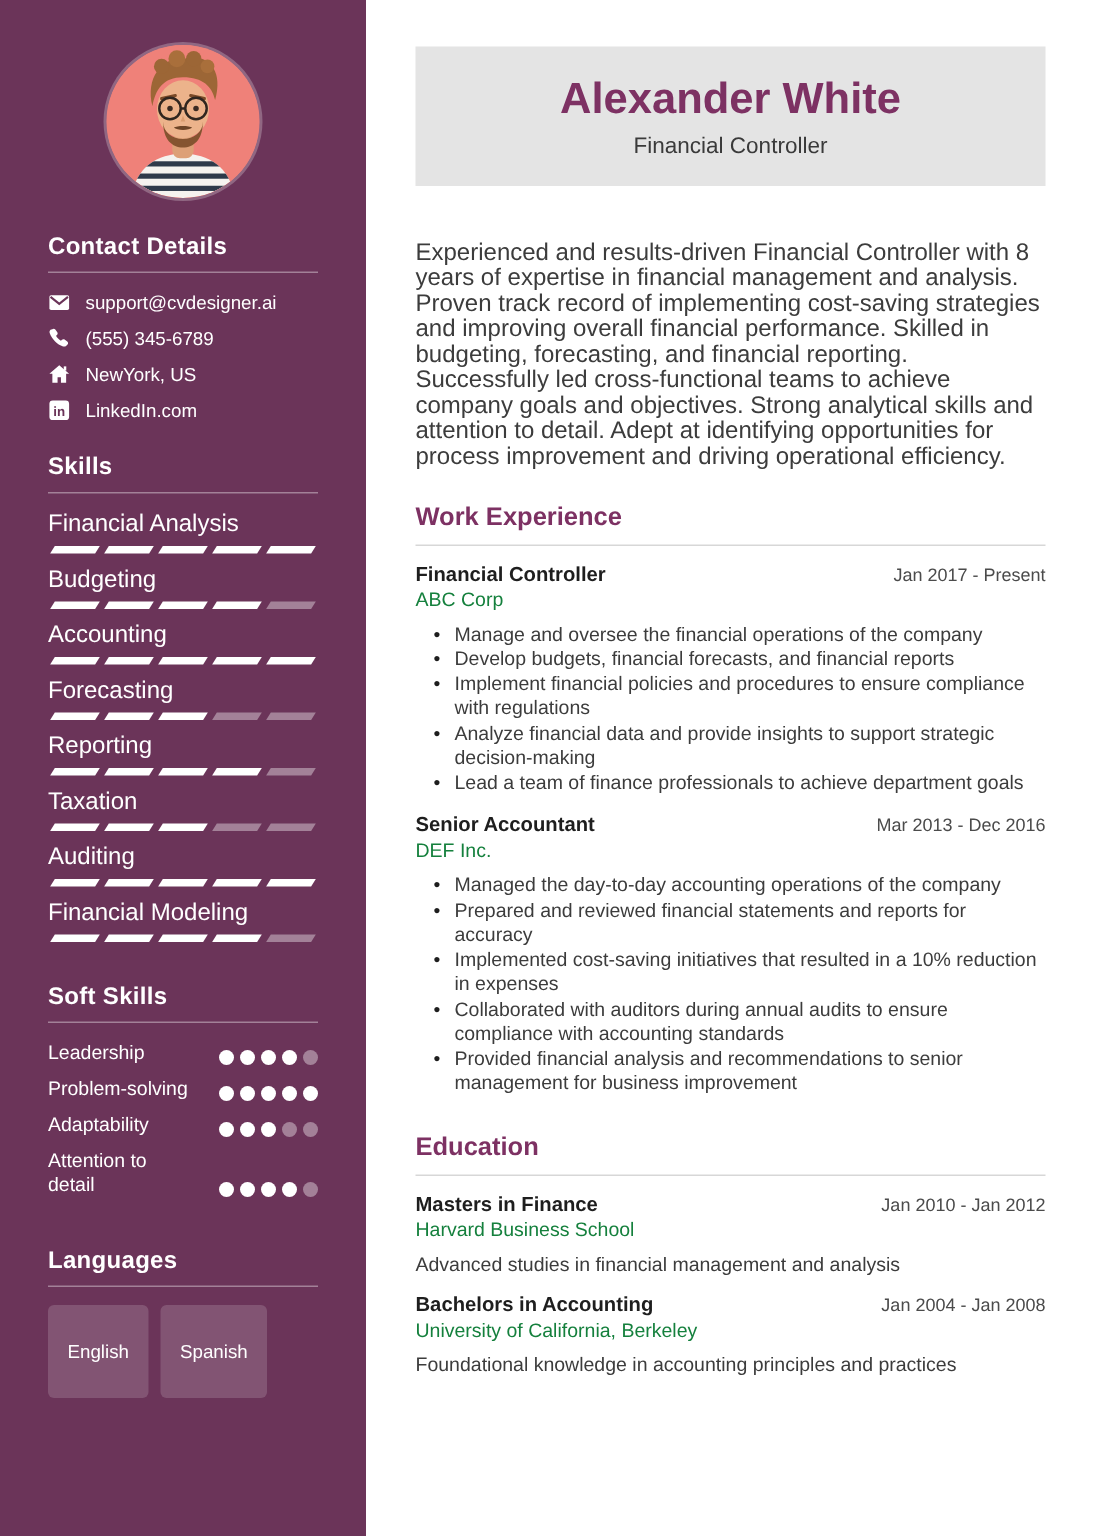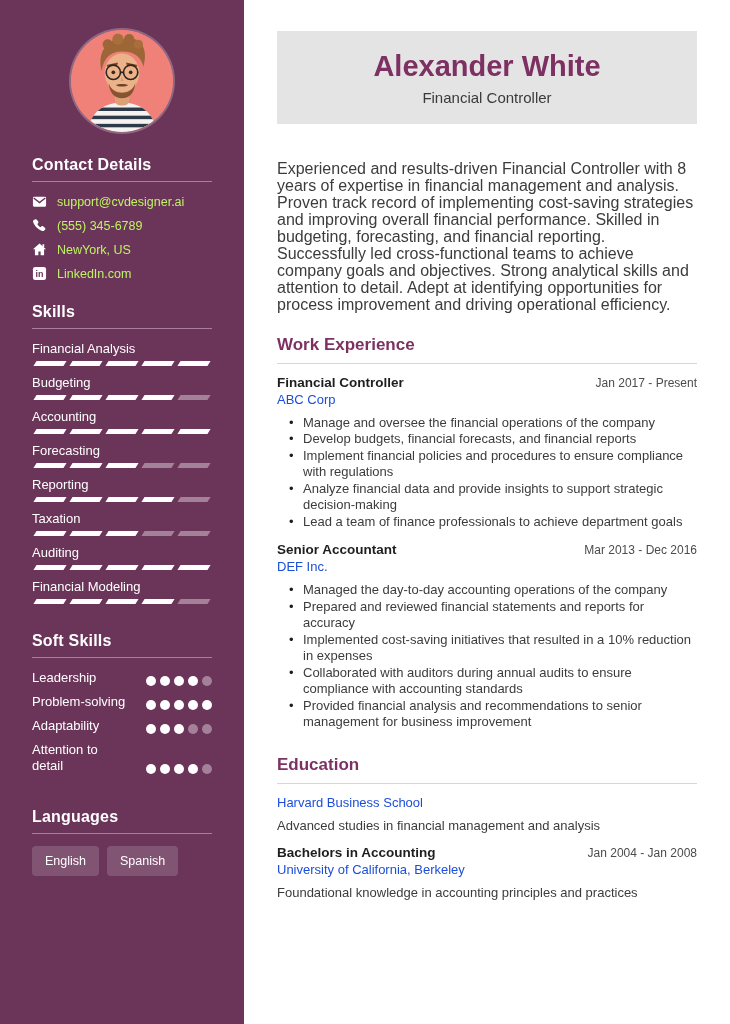--- a/index.html
+++ b/index.html
@@ -29,27 +29,27 @@
   .side-title {
     font-size:16px; font-weight:700; color:#ffffff; letter-spacing:0.2px;
   }
   .side-rule {
     height:1px; background:rgba(255,255,255,0.38);
     margin:7px 0 12px 0; border:none;
   }
   .contact-list { list-style:none; }
   .contact-item {
     display:flex; align-items:center; gap:10px;
-    font-size:12.5px; margin-bottom:9px; color:#bef264;
+    font-size:12.5px; margin-bottom:9px; color:#ffffff;
   }
   .contact-item .cicon { width:15px; height:15px; flex:0 0 15px; display:inline-flex; }
   .contact-item .cicon svg { width:15px; height:15px; }
 
   .skill-item { margin-bottom:9px; }
-  .skill-name { font-size:13px; margin-bottom:5px; color:#ffffff; }
+  .skill-name { font-size:16px; margin-bottom:5px; color:#ffffff; }
   .skill-bar { display:flex; gap:6px; padding-left:3px; }
   .seg {
     width:30px; height:5px; background:rgba(255,255,255,0.38);
     transform:skewX(-32deg);
   }
   .seg.filled { background:#ffffff; }
 
   .soft-item {
     display:flex; justify-content:space-between; align-items:flex-end;
     font-size:13px; margin-bottom:8px;
@@ -58,21 +58,21 @@
   .dots { display:flex; gap:4px; margin-top:3px; }
   .dot {
     width:10px; height:10px; border-radius:50%;
     background:rgba(255,255,255,0.38);
   }
   .dot.filled { background:#ffffff; }
 
   .lang-row { display:flex; gap:8px; flex-wrap:wrap; }
   .lang-pill {
     background:rgba(255,255,255,0.16);
-    border-radius:4px; padding:8px 13px;
+    border-radius:4px; padding:24px 13px;
     font-size:12.5px; color:#ffffff;
   }
 
   
   .main { flex:1; padding:31px 33px 0 33px; }
   .name-box {
     background:#e4e4e4; text-align:center;
     padding:20px 10px 18px 10px; margin-bottom:36px;
   }
   .name {
@@ -83,21 +83,21 @@
   .summary { font-size:16px; line-height:17px; color:#3c3c3c; margin-bottom:22px; }
 
   .main-section { margin-bottom:18px; }
   .main-title { font-size:17px; font-weight:700; color:#7d3163; }
   .main-rule { height:1px; background:#d7d7d7; border:none; margin:8px 0 11px 0; }
 
   .entry { margin-bottom:12px; }
   .entry-head { display:flex; justify-content:space-between; align-items:baseline; }
   .entry-title { font-size:13.5px; font-weight:700; color:#1e1e1e; }
   .entry-dates { font-size:12px; color:#4b4b4b; white-space:nowrap; }
-  .entry-sub { font-size:13px; color:#1d4ed8; margin-top:2px; }
+  .entry-sub { font-size:13px; color:#15803d; margin-top:2px; }
   .entry-desc { font-size:13px; color:#3c3c3c; margin-top:8px; }
 
   .bullets { list-style:none; margin:8px 0 0 12px; }
   .bullets li {
     position:relative; padding-left:14px;
     font-size:13px; line-height:16.5px; color:#3c3c3c;
   }
   .bullets li::before {
     content:"•"; position:absolute; left:0; top:0; color:#1e1e1e;
   }
@@ -378,20 +378,24 @@
             </ul>
           </div>
         </div>
     </section>
 
     <section class="main-section" style="margin-top:24px;">
       <h2 class="main-title">Education</h2>
       <div class="main-rule"></div>
       <div id="edu-list">
           <div class="entry">
+            <div class="entry-head">
+              <span class="entry-title">Masters in Finance</span>
+              <span class="entry-dates">Jan 2010 - Jan 2012</span>
+            </div>
             <div class="entry-sub">Harvard Business School</div>
             <div class="entry-desc">Advanced studies in financial management and analysis</div>
           </div>
           <div class="entry">
             <div class="entry-head">
               <span class="entry-title">Bachelors in Accounting</span>
               <span class="entry-dates">Jan 2004 - Jan 2008</span>
             </div>
             <div class="entry-sub">University of California, Berkeley</div>
             <div class="entry-desc">Foundational knowledge in accounting principles and practices</div>

